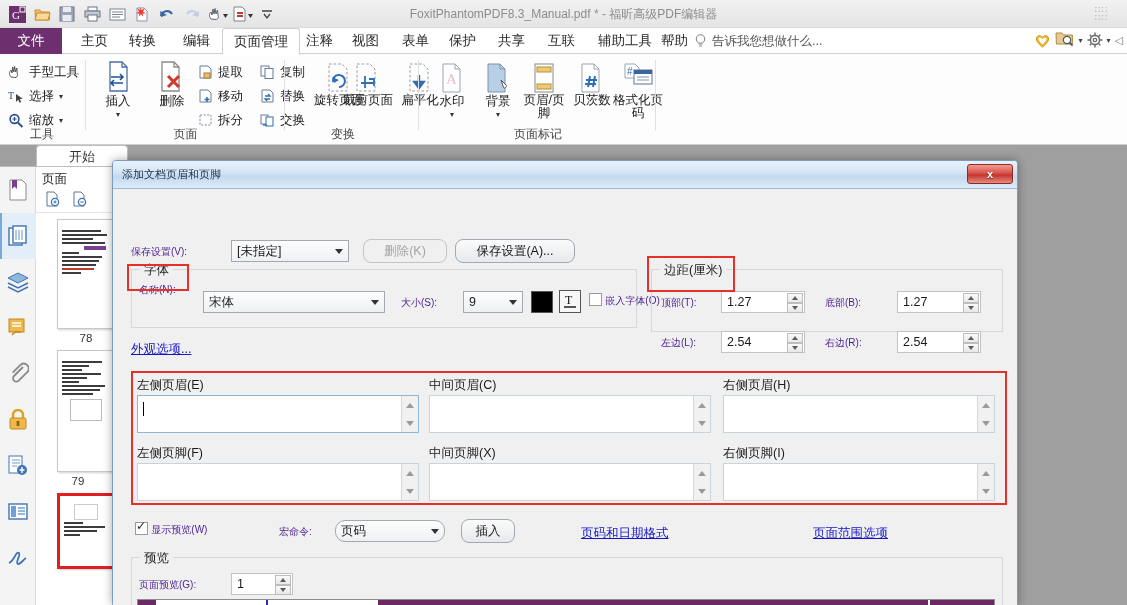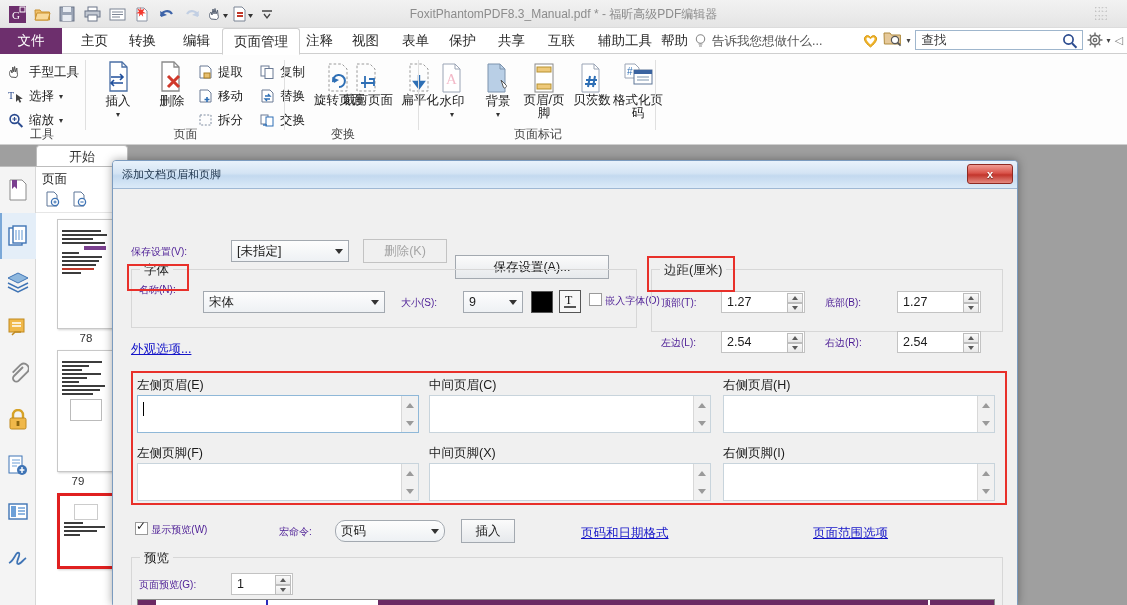--- a/index.html
+++ b/index.html
@@ -146,21 +146,21 @@
     border: 1px solid #a3a9b0; position: relative; height: 22px; font-size: 12.5px;
     color: #1b1b1b; line-height: 20px; padding-left: 5px;
   }
   .combo .arw {
     position: absolute; right: 5px; top: 8px; width: 0; height: 0;
     border-left: 4px solid transparent; border-right: 4px solid transparent;
     border-top: 5px solid #333;
   }
   .btn {
     background: linear-gradient(to bottom,#fbfbfb,#e6e9ec);
-    border: 1px solid #a3a9b0; border-radius: 0; font-size: 12.5px; color: #1b1b1b;
+    border: 1px solid #a3a9b0; border-radius: 8px; font-size: 12.5px; color: #1b1b1b;
     text-align: center; line-height: 22px; height: 24px;
   }
   .btn.disabled { color: #a5a5a5; background: #f0f0f0; border-color: #c3c3c3; }
   .gbox {
     position: absolute; border: 1px solid #d7d7d7; background: transparent;
   }
   .gbox > .cap {
     position: absolute; top: -8px; left: 8px; background: #f0f0f0; padding: 0 4px;
     font-size: 12.5px; color: #1b1b1b;
   }
@@ -324,29 +324,20 @@
           </svg>
       </span>
       <span>
         <svg width="20" height="17">
             <path d="M1 3 h6 l1.4 2 h9 v9 h-16 z" fill="#e6c99a" stroke="#b08b3e"></path>
             <circle cx="12" cy="10" r="3.6" fill="#fff" stroke="#555" stroke-width="1.2"></circle>
             <path d="M14.6 12.6 l3 3" stroke="#555" stroke-width="1.6"></path>
           </svg>
       </span>
       <span style="font-size:8px;color:#444;">▾</span>
-      <span class="findbox">
-        <span class="ph">查找</span>
-        <span class="mag">
-          <svg width="16" height="16">
-              <circle cx="6.5" cy="6.5" r="4.6" fill="none" stroke="#2b4b8f" stroke-width="1.7"></circle>
-              <path d="M10 10.2 l4.5 4.5" stroke="#2b4b8f" stroke-width="2"></path>
-            </svg>
-        </span>
-      </span>
       <span class="gear-ico">
         <svg width="16" height="16">
             <circle cx="8" cy="8" r="4.6" fill="none" stroke="#6b6b6b" stroke-width="1.6"></circle>
             <circle cx="8" cy="8" r="1.7" fill="none" stroke="#6b6b6b" stroke-width="1.3"></circle>
             <path d="M8 0.5 v2.4 M8 13.1 v2.4 M0.5 8 h2.4 M13.1 8 h2.4 M2.7 2.7 l1.7 1.7 M11.6 11.6 l1.7 1.7 M13.3 2.7 l-1.7 1.7 M4.4 11.6 l-1.7 1.7" stroke="#6b6b6b" stroke-width="1.4"></path>
           </svg>
       </span>
       <span style="font-size:8px;color:#444;">▾</span>
       <span style="font-size:11px;color:#777;">◁</span>
     </div>
@@ -683,21 +674,21 @@
     </div>
 
     <div class="dlg-body">
 
       <div class="lbl" style="position:absolute;left:18px;top:56px;">保存设置(V):</div>
       <div class="combo" style="position:absolute;left:118px;top:51px;width:118px;">
         <span>[未指定]</span>
         <span class="arw"></span>
       </div>
       <div class="btn disabled" style="position:absolute;left:250px;top:50px;width:84px;">删除(K)</div>
-      <div class="btn" style="position:absolute;left:342px;top:66px;width:154px;">保存设置(A)...</div>
+      <div class="btn" style="position:absolute;left:342px;top:50px;width:120px;">保存设置(A)...</div>
 
       <div class="gbox" style="left:18px;top:80px;width:506px;height:59px;">
         <span class="cap">字体</span>
       </div>
       <div class="lbl" style="position:absolute;left:26px;top:94px;">名称(N):</div>
       <div class="combo" style="position:absolute;left:90px;top:102px;width:182px;">
         <span>宋体</span>
         <span class="arw"></span>
       </div>
       <div class="lbl" style="position:absolute;left:288px;top:107px;">大小(S):</div>

